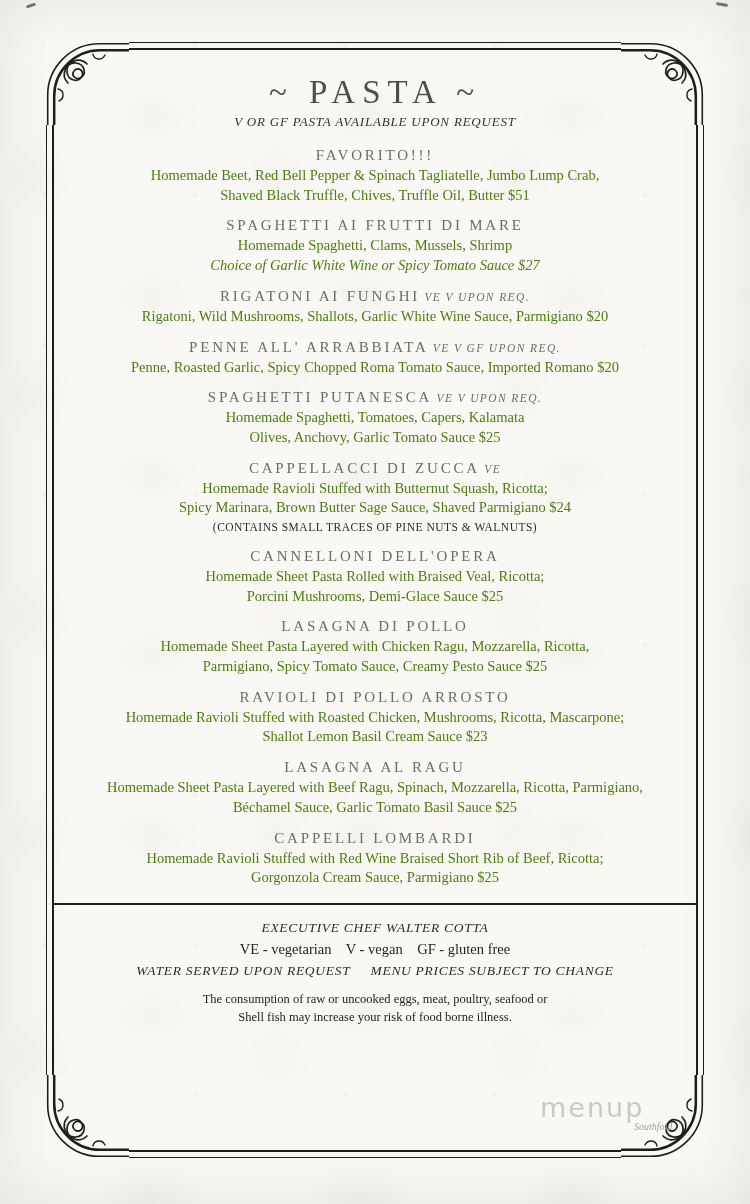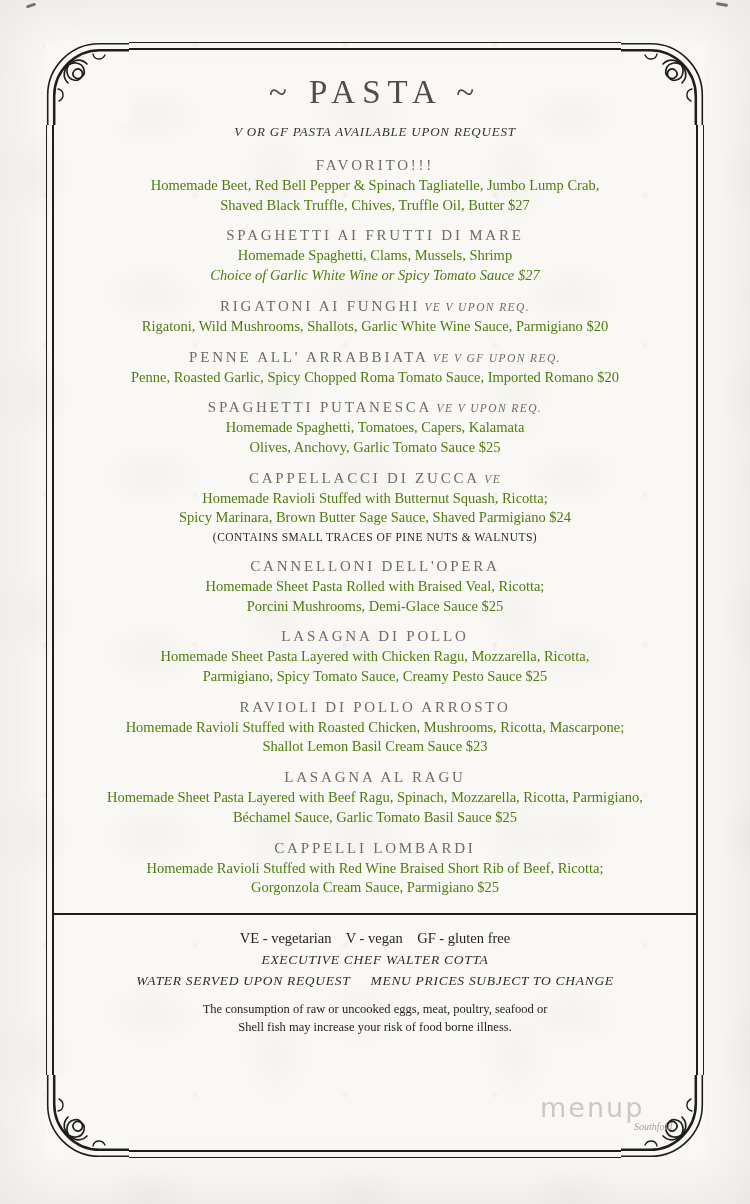--- a/index.html
+++ b/index.html
@@ -49,21 +49,21 @@
   .content {
     position:absolute; inset:5px;
     padding:26px 26px 0;
     text-align:center;
   }
   .title {
     font-size:33px;
     font-weight:normal;
     letter-spacing:7px;
     color:#4e4d49;
-    margin-bottom:13px;
+    margin-bottom:3px;
   }
   .subtitle {
     font-style:italic;
     font-size:13px;
     letter-spacing:.8px;
     color:#33322f;
     margin-bottom:17px;
   }
   .menu-item { margin-bottom:12px; }
   .item-name {
@@ -169,21 +169,21 @@
     </svg>
   </div>
 
   <div class="content">
     <h1 class="title">~ PASTA ~</h1>
     <div class="subtitle">V OR GF PASTA AVAILABLE UPON REQUEST</div>
     <div>
         <section class="menu-item">
           <h2 class="item-name">FAVORITO!!!</h2>
           <p class="line normal">Homemade Beet, Red Bell Pepper &amp; Spinach Tagliatelle, Jumbo Lump Crab,</p>
-          <p class="line normal">Shaved Black Truffle, Chives, Truffle Oil, Butter $27</p>
+          <p class="line normal">Shaved Black Truffle, Chives, Truffle Oil, Butter $51</p>
         </section>
         <section class="menu-item">
           <h2 class="item-name">SPAGHETTI AI FRUTTI DI MARE</h2>
           <p class="line normal">Homemade Spaghetti, Clams, Mussels, Shrimp</p>
           <p class="line italic">Choice of Garlic White Wine or Spicy Tomato Sauce $27</p>
         </section>
         <section class="menu-item">
           <h2 class="item-name">RIGATONI AI FUNGHI<span class="item-tag"> VE V UPON REQ.</span></h2>
           <p class="line normal">Rigatoni, Wild Mushrooms, Shallots, Garlic White Wine Sauce, Parmigiano $20</p>
         </section>
@@ -223,22 +223,22 @@
           <p class="line normal">Béchamel Sauce, Garlic Tomato Basil Sauce $25</p>
         </section>
         <section class="menu-item">
           <h2 class="item-name">CAPPELLI LOMBARDI</h2>
           <p class="line normal">Homemade Ravioli Stuffed with Red Wine Braised Short Rib of Beef, Ricotta;</p>
           <p class="line normal">Gorgonzola Cream Sauce, Parmigiano $25</p>
         </section>
       </div>
     <div class="divider"></div>
     <div class="footer">
+        <p class="fline italic-caps">EXECUTIVE CHEF WALTER COTTA</p>
         <p class="fline legend">VE - vegetarian    V - vegan    GF - gluten free</p>
-        <p class="fline italic-caps">EXECUTIVE CHEF WALTER COTTA</p>
         <p class="fline italic-caps">WATER SERVED UPON REQUEST     MENU PRICES SUBJECT TO CHANGE</p>
         <p class="fline small first">The consumption of raw or uncooked eggs, meat, poultry, seafood or</p>
         <p class="fline small">Shell fish may increase your risk of food borne illness.</p>
       </div>
   </div>
 </div>
 
 <div class="watermark">menup</div>
 <div class="signature">Southfold</div>
 

